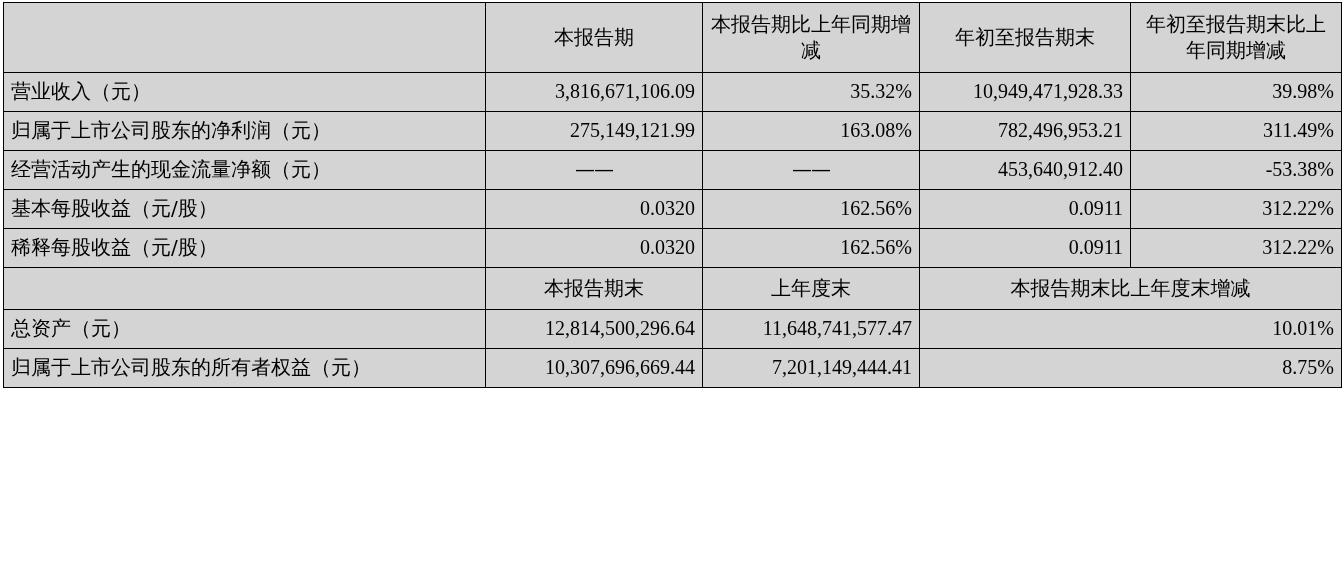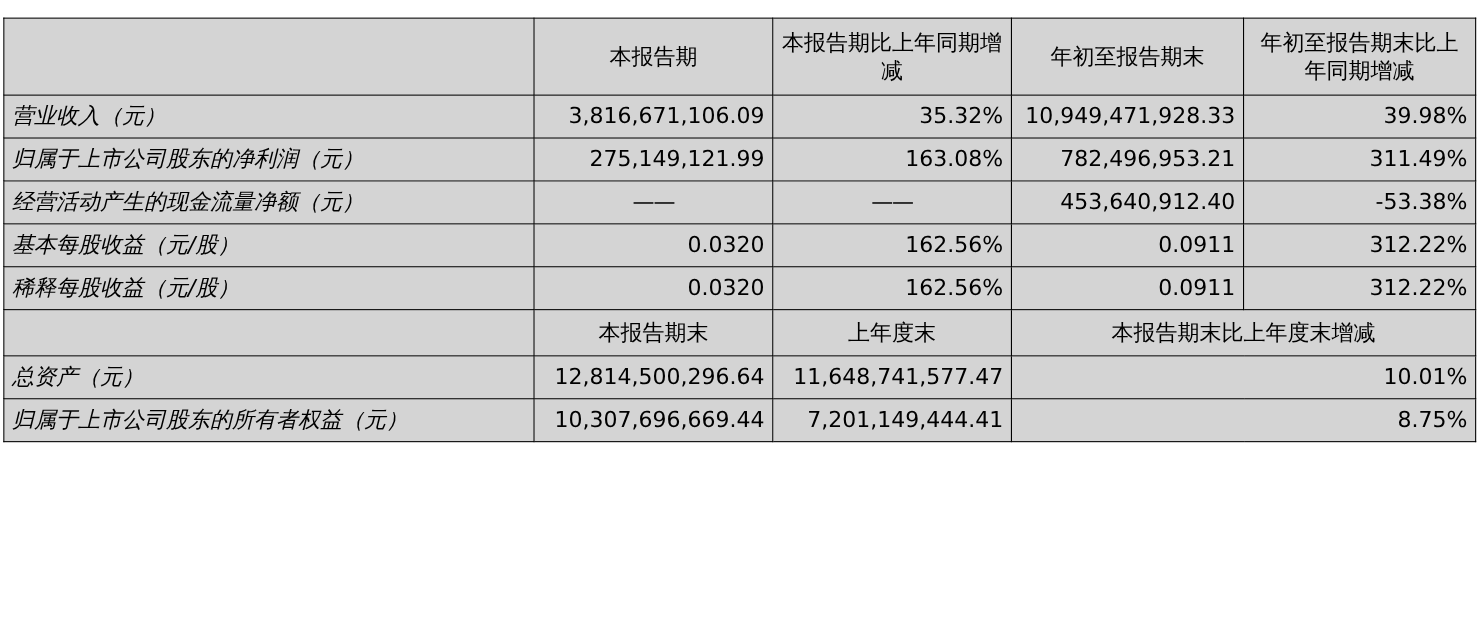--- a/index.html
+++ b/index.html
@@ -17,21 +17,21 @@
   .sheet {
     width: 1344px;
     height: 567px;
     position: relative;
     box-sizing: border-box;
   }
   table.fin {
     border-collapse: collapse;
     width: 1338px;
     margin-left: 3px;
-    margin-top: 16px;
+    margin-top: 2px;
     table-layout: fixed;
   }
   table.fin td {
     border: 1px solid #000000;
     padding: 4px 7px;
     font-size: 20px;
     line-height: 1.28;
     vertical-align: middle;
     background: #d4d4d4;
     box-sizing: border-box;
@@ -44,24 +44,24 @@
   col.c2 { width: 217px; }
   col.c3 { width: 211px; }
   col.c4 { width: 211px; }
 
   td.head {
     text-align: center;
     font-weight: normal;
   }
   td.label {
     text-align: left;
-    font-style: italic;
   }
   td.num {
     text-align: right;
+    font-family: Liberation Serif, serif;
   }
   td.ctr {
     text-align: center;
   }
   tr.hrow td { height: 70px; }
   tr.r-normal td { height: 39px; }
   tr.r-tall td { height: 70px; }
   tr.r-sub td { height: 42px; }
   .dash {
     letter-spacing: -1px;

